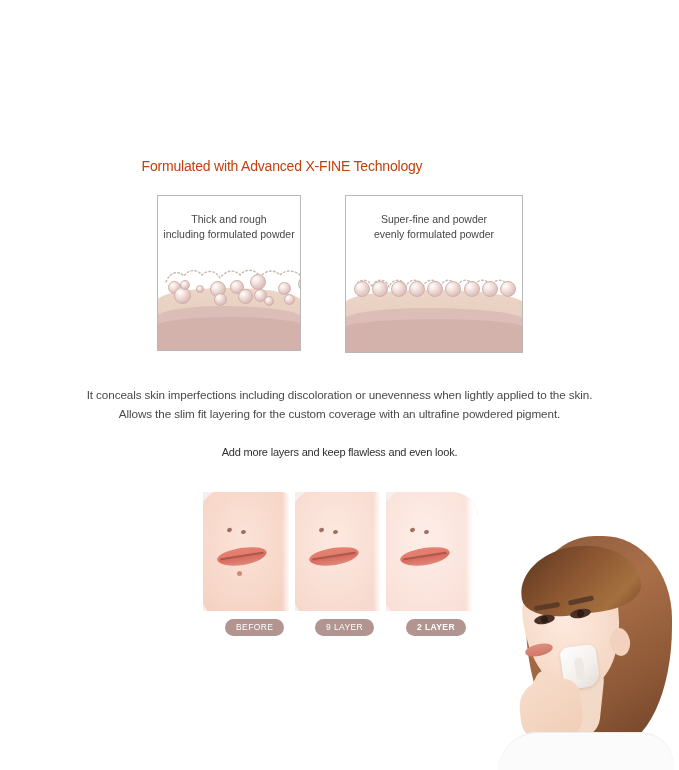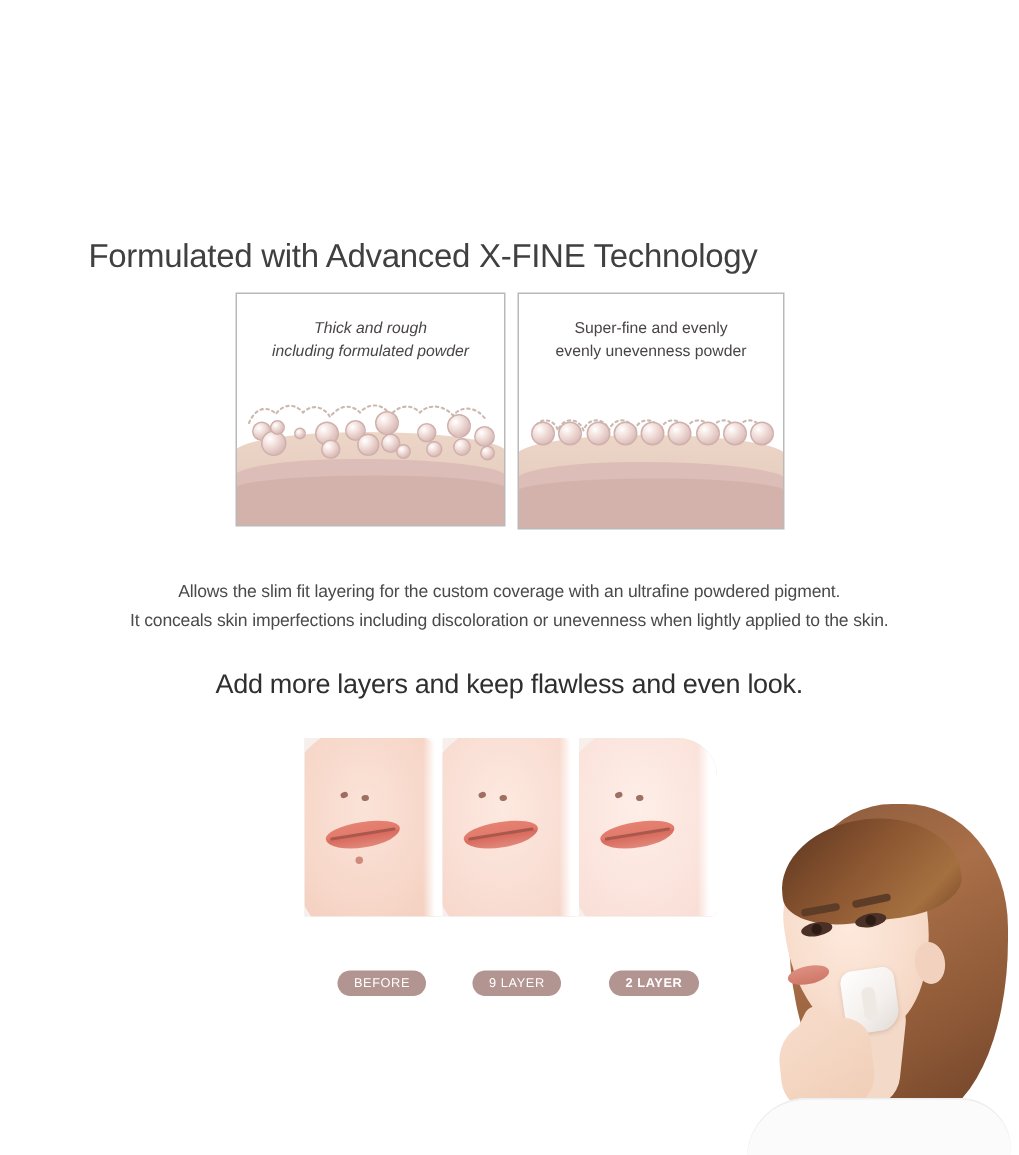--- a/index.html
+++ b/index.html
@@ -32,23 +32,23 @@
     font-weight: bold;
     letter-spacing: -0.3px;
     color: #3a3432;
   }
   .sub-title {
     position: absolute;
     top: 158px;
     left: 0;
     width: 564px;
     text-align: center;
-    font-size: 22px;
+    font-size: 14px;
     font-weight: 400;
-    color: #404040;
+    color: #c2410c;
     letter-spacing: -0.2px;
   }
 
   
   .compare-wrap {
     position: absolute;
     top: 195px;
     left: 157px;
     width: 366px;
     height: 158px;
@@ -56,23 +56,22 @@
   .compare-box {
     position: absolute;
     top: 0;
     background: #ffffff;
     border: 1px solid #b9b9b9;
     box-sizing: border-box;
     overflow: hidden;
   }
   .box-left {
     left: 0;
-    width: 180px;
+    width: 144px;
     height: 156px;
-    font-style: italic;
   }
   .box-right {
     left: 188px;
     width: 178px;
     height: 158px;
   }
   .box-caption {
     position: absolute;
     top: 16px;
     left: 0;
@@ -166,21 +165,21 @@
     letter-spacing: -0.1px;
   }
   .body-text span { display: block; }
 
   .section-heading {
     position: absolute;
     top: 446px;
     left: 0;
     width: 679px;
     text-align: center;
-    font-size: 18px;
+    font-size: 11px;
     color: #2f2f2f;
     letter-spacing: -0.2px;
   }
 
   
   .photo-strip {
     position: absolute;
     top: 492px;
     left: 203px;
     width: 275px;
@@ -252,21 +251,20 @@
     background: linear-gradient(to right, rgba(255,255,255,0) 0%, #ffffff 60%);
   }
 
   
   .badges {
     position: absolute;
     top: 619px;
     left: 203px;
     width: 275px;
     height: 18px;
-    margin-top: 28px;
   }
   .badge {
     position: absolute;
     top: 0;
     height: 17px;
     line-height: 17px;
     padding: 0 11px;
     border-radius: 9px;
     background: #b29490;
     color: #ffffff;
@@ -439,22 +437,22 @@
       <div class="particle" style="left:120px; bottom:55px; width:13px; height:13px;"></div>
       <div class="particle" style="left:126px; bottom:45px; width:11px; height:11px;"></div>
       <div class="particle" style="left:140px; bottom:58px; width:16px; height:16px;"></div>
       <div class="particle" style="left:144px; bottom:46px; width:12px; height:12px;"></div>
       <div class="particle" style="left:158px; bottom:52px; width:14px; height:14px;"></div>
       <div class="particle" style="left:162px; bottom:43px; width:10px; height:10px;"></div>
     </div>
 
     <div class="compare-box box-right">
       <div class="box-caption">
-        <span>Super-fine and evenly</span>
-        <span>evenly unevenness powder</span>
+        <span>Super-fine and powder</span>
+        <span>evenly formulated powder</span>
       </div>
 
       <div class="skin">
         <div class="skin-top"></div>
         <div class="skin-mid"></div>
         <div class="skin-base"></div>
       </div>
 
       <svg class="scallop" style="bottom:64px;left:9px;width:160px;height:12px;" viewBox="0 0 160 12">
         <path d="M1,11 C3,2 14,2 17,11 C20,2 31,2 34,11 C37,2 48,2 51,11 C54,2 65,2 68,11 C71,2 82,2 85,11 C88,2 99,2 102,11 C105,2 116,2 119,11 C122,2 133,2 136,11 C139,2 150,2 153,11" fill="none" stroke="#cbb9b0" stroke-width="1.4" stroke-dasharray="1.6,2.4" stroke-linecap="round"></path>
@@ -468,22 +466,22 @@
         <div class="sphere"></div>
         <div class="sphere"></div>
         <div class="sphere"></div>
         <div class="sphere"></div>
         <div class="sphere"></div>
       </div>
     </div>
   </div>
 
   <div class="body-text">
+    <span>It conceals skin imperfections including discoloration or unevenness when lightly applied to the skin.</span>
     <span>Allows the slim fit layering for the custom coverage with an ultrafine powdered pigment.</span>
-    <span>It conceals skin imperfections including discoloration or unevenness when lightly applied to the skin.</span>
   </div>
 
   <div class="section-heading">Add more layers and keep flawless and even look.</div>
 
   <div class="photo-strip">
     <div class="photo f0">
       <div class="face-skin"></div>
       <div class="nostril n-l"></div>
       <div class="nostril n-r"></div>
       <div class="lips"></div>

